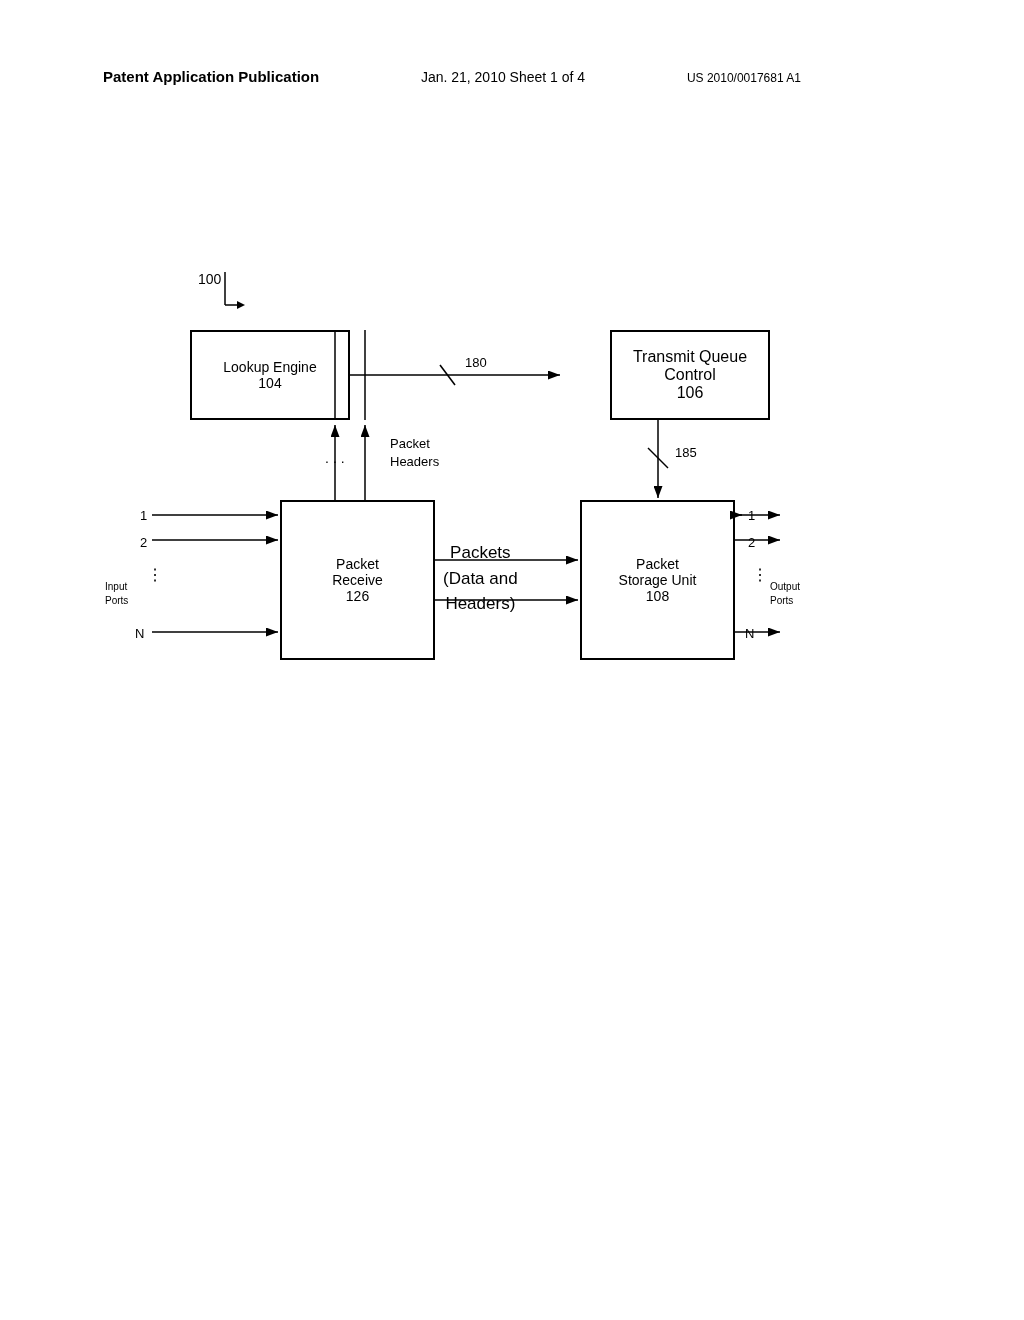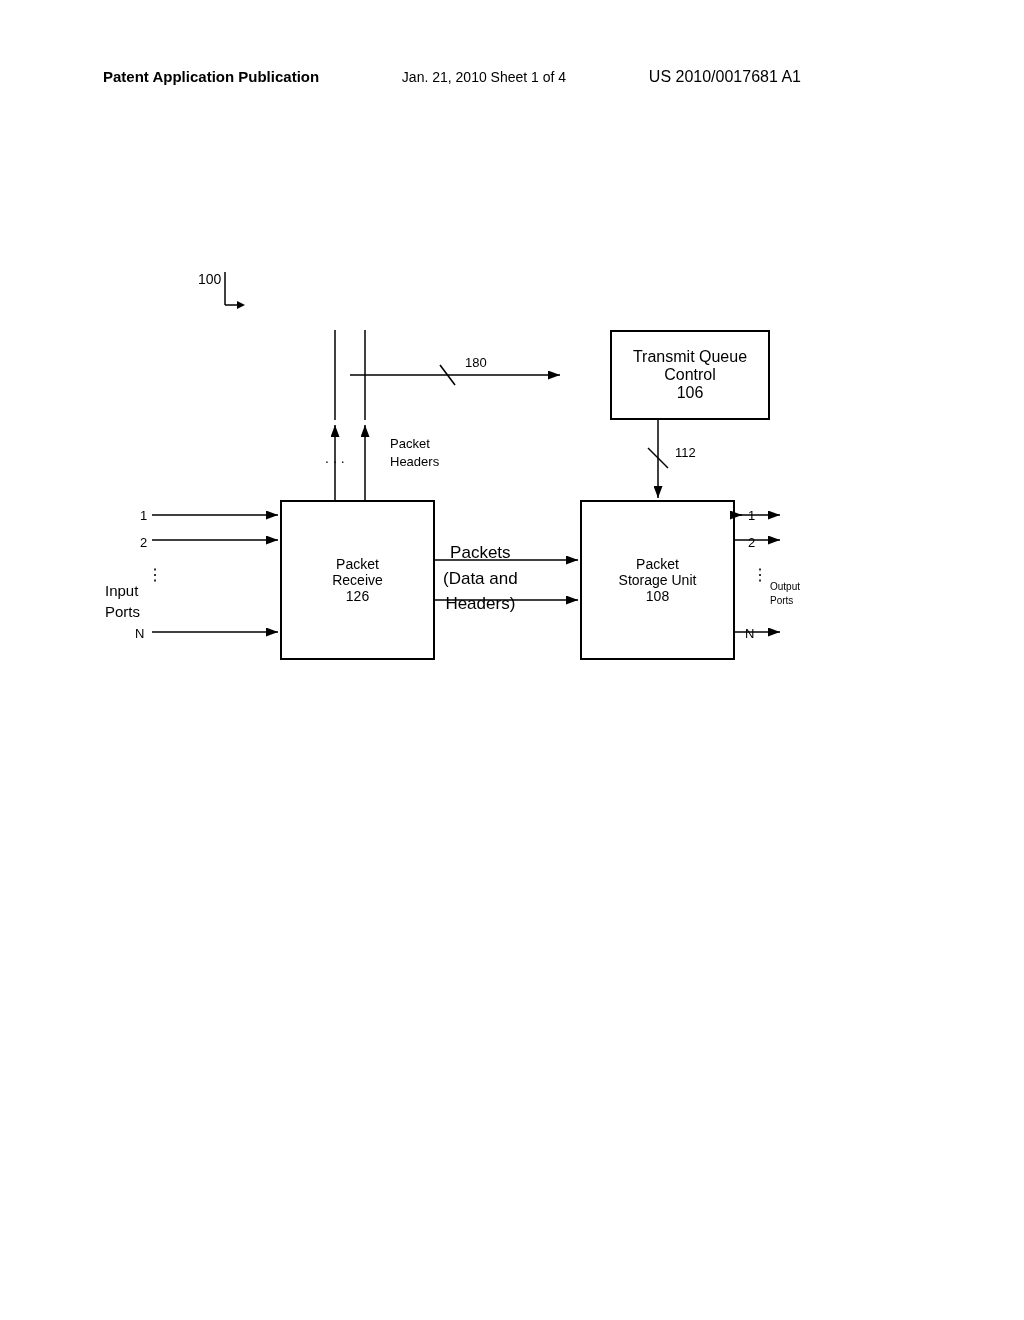--- a/index.html
+++ b/index.html
@@ -29,21 +29,21 @@
       align-items: baseline;
     }
     .header-left {
       font-weight: bold;
       font-size: 15px;
     }
     .header-middle {
       font-size: 14px;
     }
     .header-right {
-      font-size: 16px;
+      font-size: 12px;
     }
 
     
     .diagram {
       position: absolute;
       top: 250px;
       left: 80px;
       width: 860px;
       height: 560px;
     }
@@ -170,20 +170,24 @@
   <div class="diagram">
 
     <div style="position:absolute; top:21px; left:118px; font-size:14px;">100</div>
 
     <svg style="position:absolute;top:0px;left:105px;" width="80" height="80">
       <line x1="40" y1="22" x2="40" y2="55" stroke="#000" stroke-width="1.5"></line>
       <line x1="40" y1="55" x2="52" y2="55" stroke="#000" stroke-width="1.5"></line>
       <polygon points="52,51 60,55 52,59" fill="#000"></polygon>
     </svg>
 
+    <div class="box-lookup">
+      <span>Lookup Engine</span>
+      <span>104</span>
+    </div>
 
     <div class="box-transmit">
       <span>Transmit Queue</span>
       <span>Control</span>
       <span>106</span>
     </div>
 
     <div class="box-receive">
       <span>Packet</span>
       <span>Receive</span>
@@ -216,21 +220,21 @@
     <div style="position:absolute; top:285px; left:60px; display:flex; align-items:center; font-size:13px;">
       <span>2</span>
     </div>
 
     <div style="position:absolute; top:315px; left:67px; font-size:16px;">⋮</div>
 
     <div style="position:absolute; top:376px; left:55px; display:flex; align-items:center; font-size:13px;">
       <span>N</span>
     </div>
 
-    <div style="position:absolute; top:330px; left:25px; font-size:15px; line-height:1.4;">
+    <div style="position:absolute; top:330px; left:25px; font-size:10px; line-height:1.4;">
       <div style="white-space:pre-line;">Input
 Ports</div>
     </div>
 
     <div style="position:absolute; top:258px; left:668px; display:flex; align-items:center; font-size:13px;">
       <span>1</span>
     </div>
     <div style="position:absolute; top:285px; left:668px; display:flex; align-items:center; font-size:13px;">
       <span>2</span>
     </div>
@@ -281,18 +285,18 @@
       <line x1="655" y1="265" x2="700" y2="265" stroke="#000" stroke-width="1.5" marker-end="url(#arrowhead)"></line>
 
       <line x1="655" y1="290" x2="700" y2="290" stroke="#000" stroke-width="1.5" marker-end="url(#arrowhead)"></line>
 
       <line x1="655" y1="382" x2="700" y2="382" stroke="#000" stroke-width="1.5" marker-end="url(#arrowhead)"></line>
 
     </svg>
 
     <div style="position:absolute; top:105px; left:385px; font-size:13px;">180</div>
 
-    <div style="position:absolute; top:195px; left:595px; font-size:13px;">112</div>
+    <div style="position:absolute; top:195px; left:595px; font-size:13px;">185</div>
 
 
   </div>
 
 </div>
 
 </body></html>

